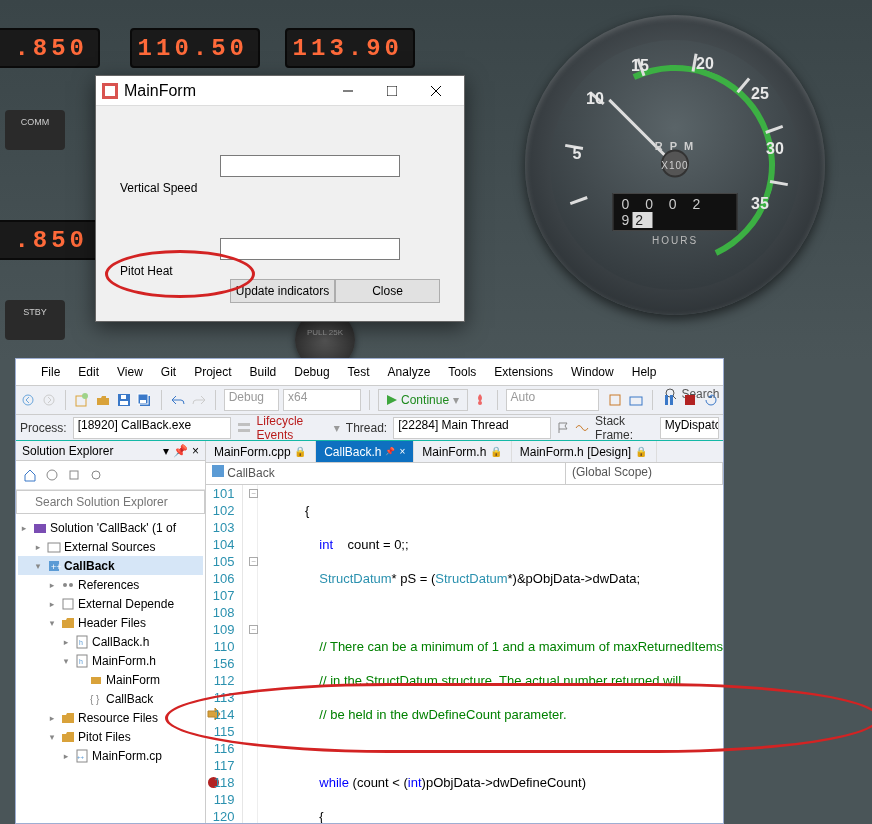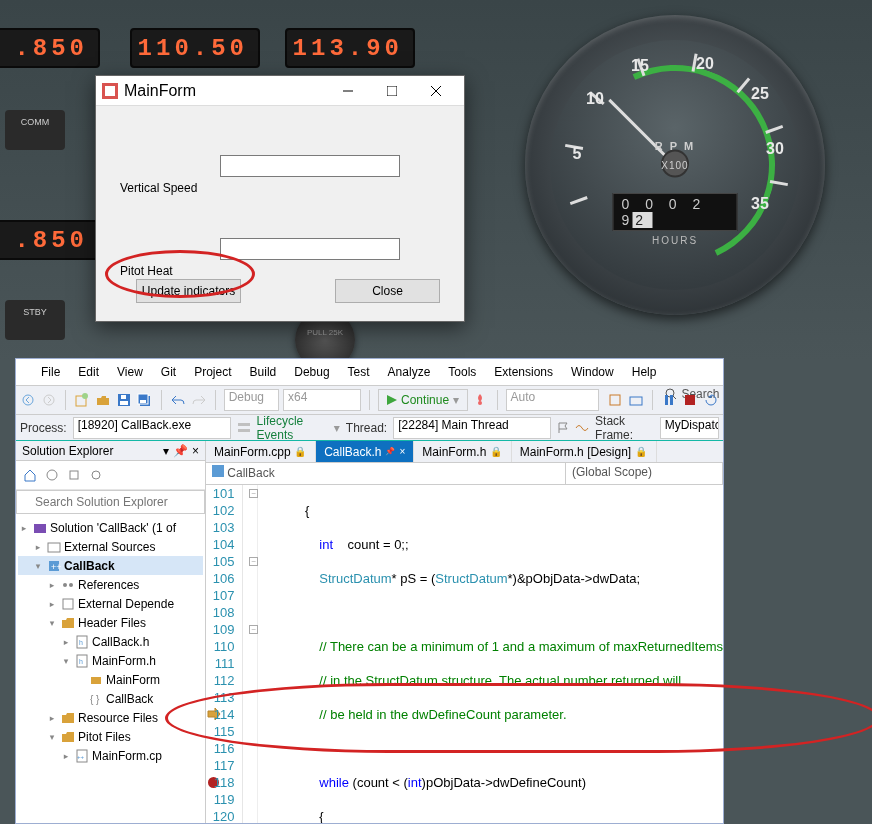--- a/index.html
+++ b/index.html
@@ -35,21 +35,21 @@
 
 .mainform { position: absolute; top: 75px; left: 95px; width: 370px; height: 247px; background: #f0f0f0; border: 1px solid #666; box-shadow: 0 6px 20px rgba(0,0,0,.5); }
 .mf-title { height: 30px; background: #fff; display: flex; align-items: center; padding: 0 6px; border-bottom: 1px solid #ddd; }
 .mf-title .icon { width: 16px; height: 16px; margin-right: 6px; }
 .mf-title .spacer { flex: 1; }
 .mf-title .winbtn { width: 44px; height: 28px; display: flex; align-items: center; justify-content: center; cursor: pointer; }
 .mf-body { padding: 30px 24px; font-size: 12px; }
 .mf-row { display: flex; align-items: center; margin-bottom: 24px; }
 .mf-row label { width: 100px; margin-top: 45px; }
 .mf-row input { width: 180px; height: 22px; border: 1px solid #7a7a7a; padding: 2px 4px; font-size: 12px; }
-.mf-btns { position: absolute; bottom: 18px; left: 24px; right: 24px; display: flex; justify-content: space-between; padding-left: 16px; }
+.mf-btns { position: absolute; bottom: 18px; left: 24px; right: 24px; display: flex; justify-content: flex-end; padding-left: 16px; }
 .mf-btns button { width: 105px; height: 24px; border: 1px solid #adadad; background: #e1e1e1; font-size: 12px; cursor: pointer; }
 
 
 .ellipse { position: absolute; border: 3px solid #d32323; border-radius: 50%; pointer-events: none; }
 .ellipse.e1 { top: 250px; left: 105px; width: 150px; height: 48px; }
 .ellipse.e2 { top: 683px; left: 165px; width: 715px; height: 70px; border-radius: 50% / 80%; }
 
 
 .vs { position: absolute; top: 358px; left: 15px; width: 709px; height: 466px; background: #fff; border: 1px solid #9daed2; overflow: hidden; }
 .vs .menubar { display: flex; align-items: center; height: 26px; background: #fff; font-size: 12px; gap: 0; padding: 0 4px; }
@@ -325,21 +325,21 @@
 
   <div class="debugbar">
     <label>Process:</label>
     <div class="combo" style="width:190px">[18920] CallBack.exe</div>
     <div class="tb-btn">
         <svg width="14" height="14">
           <rect x="1" y="2" width="12" height="3" fill="#c0c0c0"></rect>
           <rect x="1" y="8" width="12" height="3" fill="#c0c0c0"></rect>
         </svg>
       </div>
-    <span style="color:#15803d">Lifecycle Events</span>
+    <span style="color:#b91c1c">Lifecycle Events</span>
       <span style="color:#999">▾</span>
     <label>Thread:</label>
     <div class="combo" style="width:190px">[22284] Main Thread</div>
     <div class="tb-btn">
         <svg width="12" height="12">
           <path d="M2 1 L2 11 M2 1 L10 1 L8 4 L10 7 L2 7" stroke="#888" fill="none"></path>
         </svg>
       </div>
     <div class="tb-btn">
         <svg width="14" height="12">
@@ -520,21 +520,21 @@
           <div class="ln">101</div>
           <div class="ln">102</div>
           <div class="ln">103</div>
           <div class="ln">104</div>
           <div class="ln">105</div>
           <div class="ln">106</div>
           <div class="ln">107</div>
           <div class="ln">108</div>
           <div class="ln">109</div>
           <div class="ln">110</div>
-          <div class="ln">111</div>
+          <div class="ln">156</div>
           <div class="ln">112</div>
           <div class="ln">113</div>
           <div class="ln">114</div>
           <div class="ln">115</div>
           <div class="ln">116</div>
           <div class="ln">117</div>
           <div class="ln">118</div>
           <div class="ln">119</div>
           <div class="ln">120</div>
         </div>

